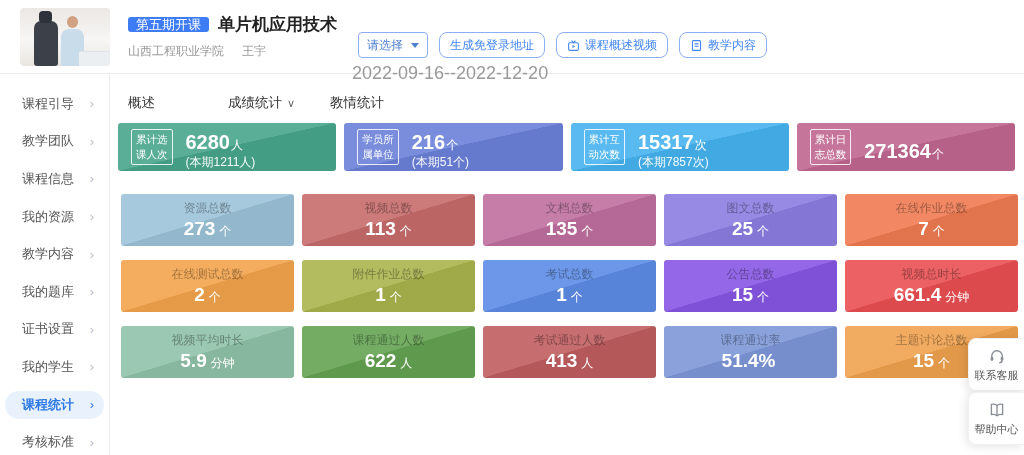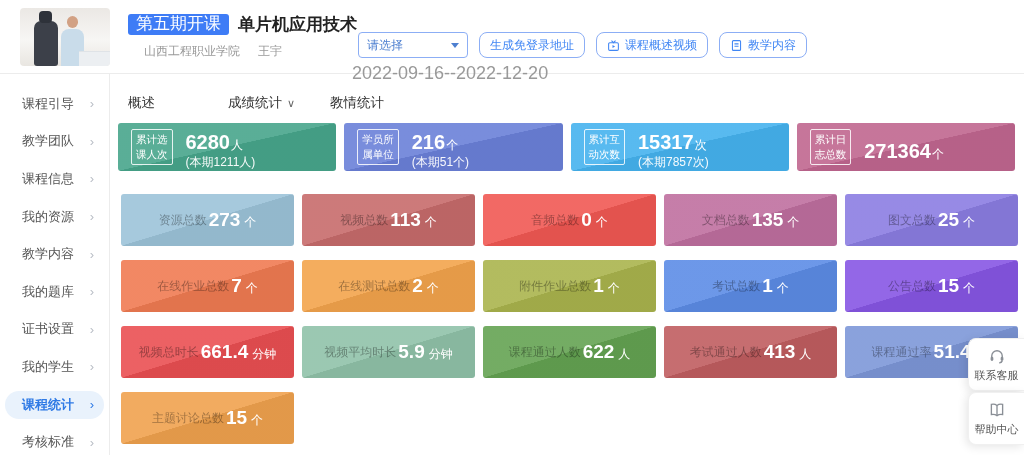--- a/index.html
+++ b/index.html
@@ -10,26 +10,26 @@
   .header { position:absolute; left:0; top:0; width:1024px; height:74px; background:#fff; border-bottom:1px solid #ececec; }
   .cover { position:absolute; left:20px; top:8px; width:90px; height:58px; border-radius:4px; overflow:hidden;
            background:linear-gradient(180deg,#ebe8e4 0%,#f7f6f4 55%,#e9e6e1 100%); }
   .cover .robot-body { position:absolute; left:16%; top:22%; width:26%; height:78%; background:#3c4049; border-radius:7px 7px 3px 3px; }
   .cover .robot-head { position:absolute; left:21%; top:6%; width:15%; height:20%; background:#2e323a; border-radius:4px; }
   .cover .person-head { position:absolute; left:52%; top:14%; width:13%; height:21%; background:#d2a184; border-radius:50%; }
   .cover .person-body { position:absolute; left:46%; top:36%; width:25%; height:70%; background:#c9dcea; border-radius:8px 8px 0 0; }
   .cover .desk { position:absolute; right:0; bottom:0; width:34%; height:26%; background:#eceff2; border-top:1px solid #dfe3e7; }
 
   .title-row { position:absolute; left:128px; top:13px; display:flex; align-items:center; gap:9px; }
-  .badge { background:#3e7cf6; color:#fff; font-size:17px; padding:0 8px; border-radius:3px; line-height:1.2; }
+  .badge { background:#3e7cf6; color:#fff; font-size:13px; padding:0 8px; border-radius:3px; line-height:1.2; }
   .course-title { font-size:17px; font-weight:bold; color:#222; }
-  .sub-row { position:absolute; left:144px; top:43px; font-size:12px; color:#999; display:flex; gap:18px; }
+  .sub-row { position:absolute; left:128px; top:43px; font-size:12px; color:#999; display:flex; gap:18px; }
 
   .controls { position:absolute; left:358px; top:32px; display:flex; gap:11px; align-items:center; }
-  .select { width:110px; height:26px; border:1px solid #8caef5; border-radius:4px; color:#4d7fd0; font-size:12px;
+  .select { width:70px; height:26px; border:1px solid #8caef5; border-radius:4px; color:#4d7fd0; font-size:12px;
             display:flex; align-items:center; justify-content:space-between; padding:0 8px; background:#fff; cursor:pointer; }
   .caret-down { width:0; height:0; border-left:4px solid transparent; border-right:4px solid transparent; border-top:5px solid #4d7fd0; }
   .hbtn { height:26px; border:1px solid #8caef5; border-radius:8px; background:#fff; color:#4086f4; font-size:12px;
           display:flex; align-items:center; gap:5px; padding:0 10px; cursor:pointer; white-space:nowrap; }
   .hbtn svg { display:block; }
   .date-range { position:absolute; left:352px; top:63px; font-size:18px; color:#999; }
 
   
   .sidebar { position:absolute; left:0; top:74px; width:110px; height:381px; border-right:1px solid #ececec; background:#fff; padding-top:11px; }
   .side-item { height:37.6px; display:flex; align-items:center; justify-content:space-between; padding:0 15px 0 22px;
@@ -50,21 +50,21 @@
             background-image:linear-gradient(to bottom right, rgba(255,255,255,0.10) 49.7%, rgba(0,0,0,0.05) 50%); }
   .btag { border:1px solid rgba(255,255,255,0.85); border-radius:2px; font-size:10.5px; line-height:1.45;
           padding:2px 4px; text-align:center; white-space:nowrap; }
   .bval { font-size:20px; font-weight:bold; line-height:1.15;margin-top:8px; }
   .bval .unit { font-size:12px; font-weight:normal; margin-left:1px; }
   .bsub { font-size:12px; color:rgba(255,255,255,0.95); }
 
   
   .cards { position:absolute; left:121px; top:194px; width:897px;
            display:grid; grid-template-columns:repeat(5,1fr); grid-auto-rows:52px; column-gap:8px; row-gap:14px; }
-  .tile { border-radius:3px; color:#fff; display:flex; flex-direction:row; align-items:center; justify-content:center; gap:2px;
+  .tile { border-radius:3px; color:#fff; display:flex; flex-direction:column; align-items:center; justify-content:center; gap:2px;
           background-image:linear-gradient(to bottom right, rgba(255,255,255,0.10) 49.7%, rgba(0,0,0,0.06) 50%); }
   .tile-label { font-size:12px; color:rgba(0,0,0,0.35); }
   .tile-value { font-size:19px; font-weight:bold; line-height:1.1; }
   .tile-value .unit { font-size:12px; font-weight:normal; margin-left:4px; }
 
   
   .float-widget { position:absolute; right:0; top:338px; width:56px; z-index:5; }
   .fbtn { width:56px; height:53px; background:#fff; border:1px solid #f0f0f0; border-right:none; border-radius:8px 0 0 8px;
           box-shadow:-2px 2px 10px rgba(0,0,0,0.10); display:flex; flex-direction:column; align-items:center; justify-content:center;
           gap:3px; cursor:pointer; margin-bottom:1px; }
@@ -223,24 +223,20 @@
 
   <div class="cards">
     <div class="tile" style="background-color: rgb(156, 195, 217);">
       <div class="tile-label">资源总数</div>
       <div class="tile-value"><span>273</span><span class="unit">个</span></div>
     </div>
     <div class="tile" style="background-color: rgb(199, 107, 107);">
       <div class="tile-label">视频总数</div>
       <div class="tile-value"><span>113</span><span class="unit">个</span></div>
     </div>
-    <div class="tile" style="background-color: rgb(241, 88, 83);">
-      <div class="tile-label">音频总数</div>
-      <div class="tile-value"><span>0</span><span class="unit">个</span></div>
-    </div>
     <div class="tile" style="background-color: rgb(191, 111, 159);">
       <div class="tile-label">文档总数</div>
       <div class="tile-value"><span>135</span><span class="unit">个</span></div>
     </div>
     <div class="tile" style="background-color: rgb(139, 125, 226);">
       <div class="tile-label">图文总数</div>
       <div class="tile-value"><span>25</span><span class="unit">个</span></div>
     </div>
     <div class="tile" style="background-color: rgb(240, 123, 82);">
       <div class="tile-label">在线作业总数</div>

